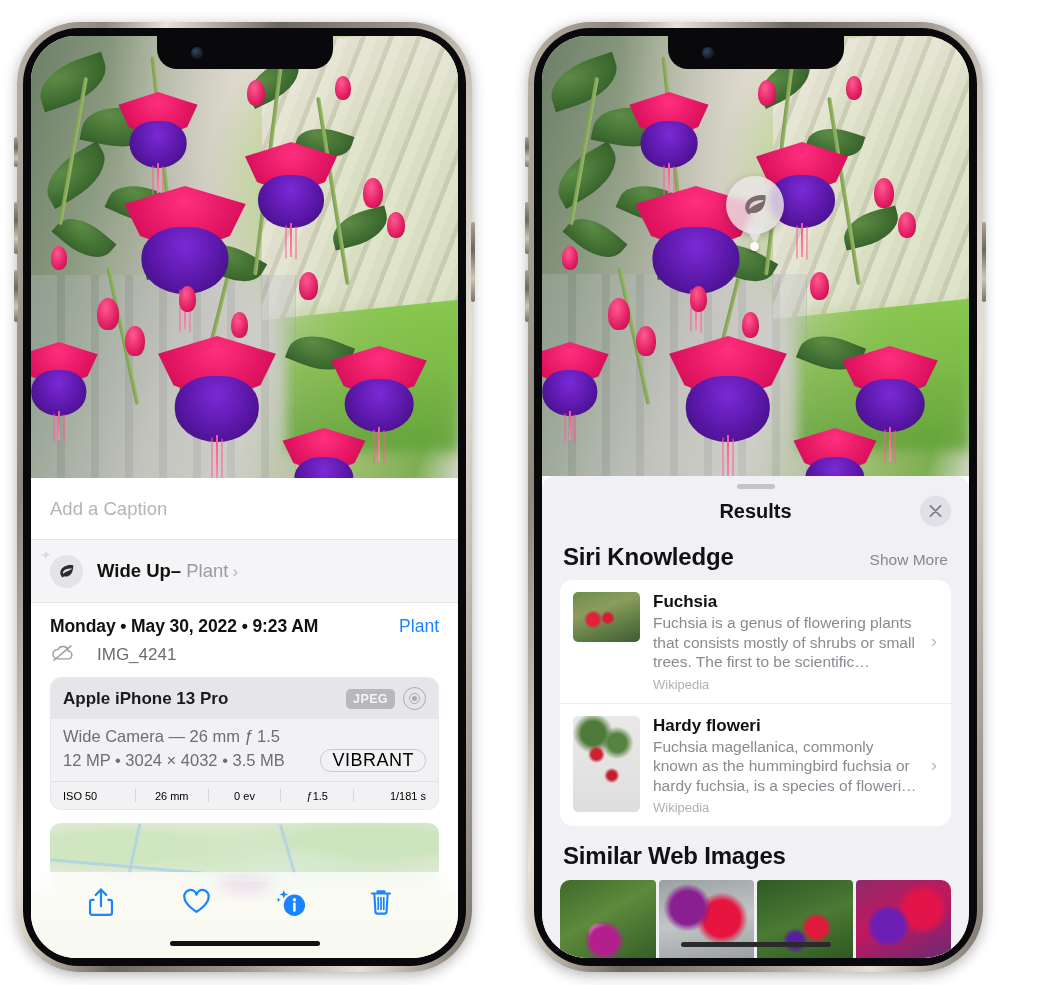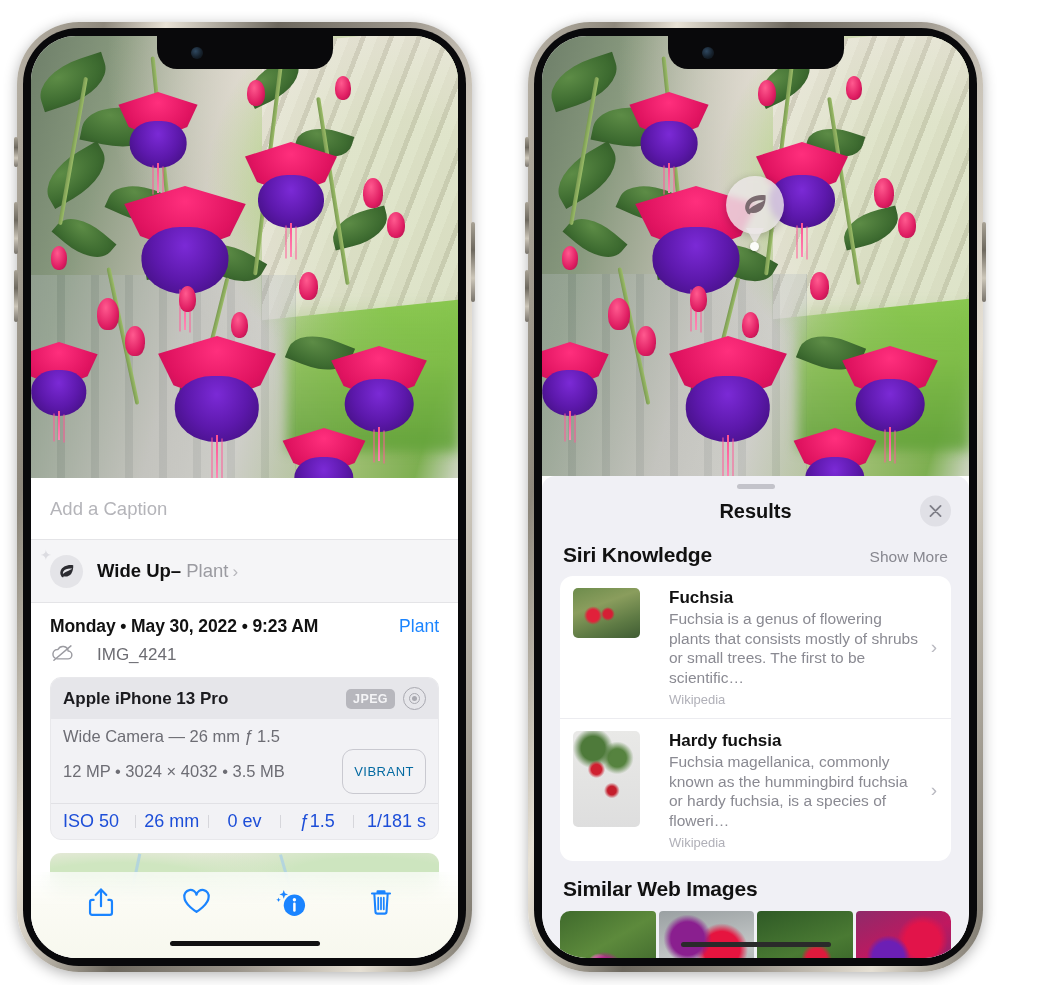--- a/index.html
+++ b/index.html
@@ -178,28 +178,28 @@
     display: block; position: relative;
   }
   .lens-ring i::after {
     content: ""; position: absolute; inset: 2px; border-radius: 50%; background: #a9a9b0;
   }
   .exif-body { padding: 8px 12px 9px; }
   .exif-l1 { font-size: 16.5px; color: #6d6d74; }
   .exif-l2 { display: flex; align-items: center; justify-content: space-between; margin-top: 3px; }
   .exif-l2 span.t { font-size: 16.5px; color: #6d6d74; }
   .badge-vibrant {
-    font-size: 13px; color: #0369a1; border: 1.4px solid #c9c9d0;
-    border-radius: 11px; padding: 14px 11px; letter-spacing: .5px;
+    font-size: 18px; color: #000000; border: 1.4px solid #c9c9d0;
+    border-radius: 11px; padding: 0 11px; letter-spacing: .5px;
   }
   .exif-foot {
     display: flex; align-items: center; border-top: 1px solid #e1e1e5;
     padding: 7px 12px; gap: 0;
   }
-  .exif-foot .cell { flex: 1; text-align: center; font-size: 18px; color: #1d4ed8; }
+  .exif-foot .cell { flex: 1; text-align: center; font-size: 11px; color: #000000; }
   .exif-foot .cell:first-child { text-align: left; }
   .exif-foot .cell:last-child { text-align: right; }
   .exif-foot .bar { width: 1px; height: 13px; background: #d6d6db; }
 
   .mapcard {
     margin: 13px 19px 0; height: 80px; border-radius: 11px 11px 0 0;
     background:
       radial-gradient(ellipse at 18% 30%, #cfe6c0 0 18%, rgba(207,230,192,0) 40%),
       radial-gradient(ellipse at 52% 58%, #d7ead0 0 16%, rgba(215,234,208,0) 42%),
       radial-gradient(ellipse at 82% 24%, #cde5bf 0 17%, rgba(205,229,191,0) 44%),
@@ -250,25 +250,25 @@
   .close-btn {
     position: absolute; right: 18px; top: 50%; transform: translateY(-50%);
     width: 31px; height: 31px; border-radius: 50%; background: #e0e0e6;
     display: flex; align-items: center; justify-content: center;
     color: #7f7f88; font-size: 17px;
   }
   .sect-head {
     display: flex; align-items: baseline; justify-content: space-between;
     padding: 10px 21px 9px;
   }
-  .sect-title { font-size: 21px; font-weight: 700; color: #111; letter-spacing: -.2px; }
+  .sect-title { font-size: 24px; font-weight: 700; color: #111; letter-spacing: -.2px; }
   .show-more { font-size: 15.5px; color: #87878f; }
 
   .card { margin: 0 18px; background: #fff; border-radius: 13px; overflow: hidden; }
-  .krow { display: flex; align-items: flex-start; gap: 29px; padding: 12px 10px 11px 13px; position: relative; }
+  .krow { display: flex; align-items: flex-start; gap: 13px; padding: 12px 10px 11px 13px; position: relative; }
   .krow + .krow { border-top: 1px solid #ececf0; margin-top: 0; }
   .kthumb { width: 67px; height: 50px; border-radius: 5px; flex: none; overflow: hidden; }
   .kthumb.tall { height: 96px; }
   .kbody { flex: 1; min-width: 0; padding-right: 22px; }
   .ktitle { font-size: 17px; font-weight: 700; color: #111; }
   .kdesc { font-size: 15.5px; color: #8a8a92; line-height: 1.26; margin-top: 1px; }
   .ksrc { font-size: 13px; color: #b0b0b8; margin-top: 5px; }
   .kchev {
     position: absolute; right: 14px; top: 50%; transform: translateY(-50%);
     color: #b9b9c0; font-size: 19px;
@@ -651,21 +651,21 @@
               <div class="ksrc">Wikipedia</div>
             </div>
             <span class="kchev">›</span>
           </div>
 
           <div class="krow">
             <div class="kthumb tall">
                 <div class="thumb-b"></div>
               </div>
             <div class="kbody">
-              <div class="ktitle">Hardy fuchsia</div>
+              <div class="ktitle">Hardy floweri</div>
               <div class="kdesc">Fuchsia magellanica, commonly known as the hummingbird fuchsia or hardy fuchsia, is a species of floweri…</div>
               <div class="ksrc">Wikipedia</div>
             </div>
             <span class="kchev">›</span>
           </div>
         </div>
 
         <div class="sect-head" style="padding-top:16px; padding-bottom:2px;">
           <span class="sect-title">Similar Web Images</span>
         </div>

